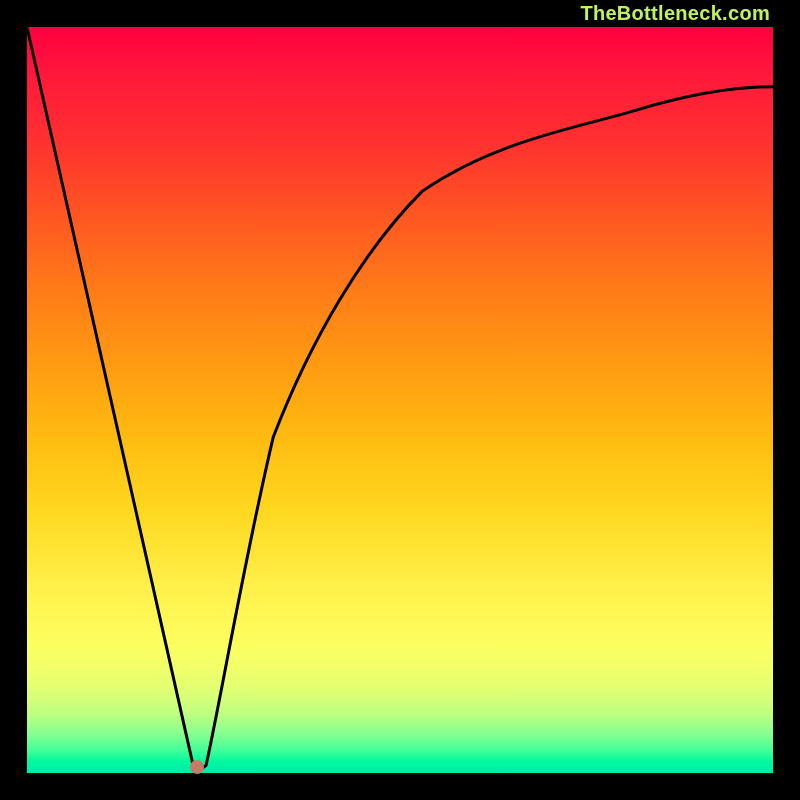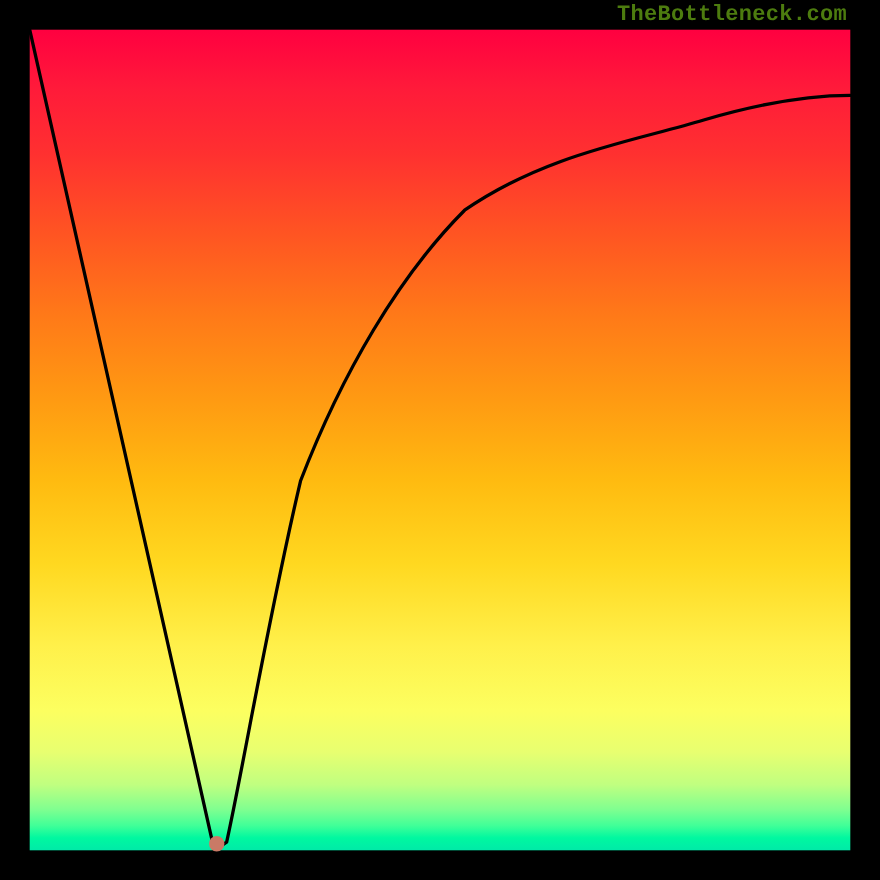--- a/index.html
+++ b/index.html
@@ -38,25 +38,24 @@
       #80ff90 95%,
       #40ff98 97%,
       #00f8a0 98.5%,
       #00eaa8 100%
     );
   }
   .attrib {
     position: absolute;
     top: 2px;
     right: 30px;
-    color: #4d7c0f;
+    color: #bef264;
     font-size: 20px;
     font-weight: 600;
     letter-spacing: 0.3px;
-    font-family: Liberation Mono, monospace;
   }
   svg.curve {
     position: absolute;
     left: 0;
     top: 0;
     width: 746px;
     height: 746px;
     overflow: visible;
   }
   .curve path {

